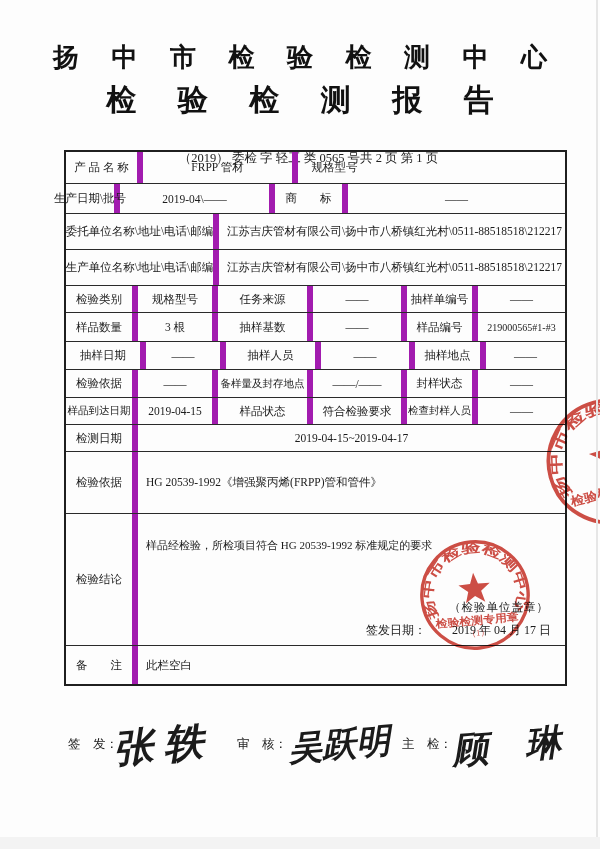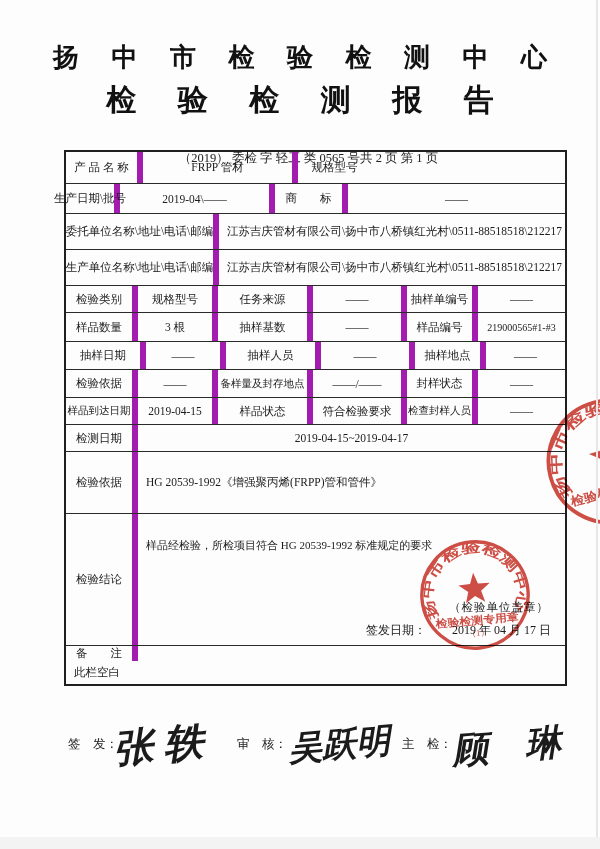--- a/index.html
+++ b/index.html
@@ -20,21 +20,21 @@
   .meta-row{
     position:absolute;top:121px;left:73px;right:56px;
     display:flex;justify-content:center;font-size:12.5px;color:#222;margin-top:29px;
   }
   
   .tbl{
     position:absolute;left:64px;top:150px;width:503px;
     border:2px solid #1f1f1f;box-sizing:border-box;background:transparent;
   }
   .tr{display:flex;border-bottom:1px solid #2a2a2a;box-sizing:border-box;}
-  .tr:last-child{border-bottom:none;flex-direction:column;}
+  .tr:last-child{border-bottom:none;}
   .td{
     box-sizing:border-box;border-right:6px solid #a21caf;
     display:flex;align-items:center;justify-content:center;
     font-size:11.5px;white-space:nowrap;overflow:visible;color:#1c1c1c;
     padding:0 2px;
   }
   .td:last-child{border-right:none;}
   .grow{flex:1;}
   .left{justify-content:flex-start;padding-left:8px;}
   

